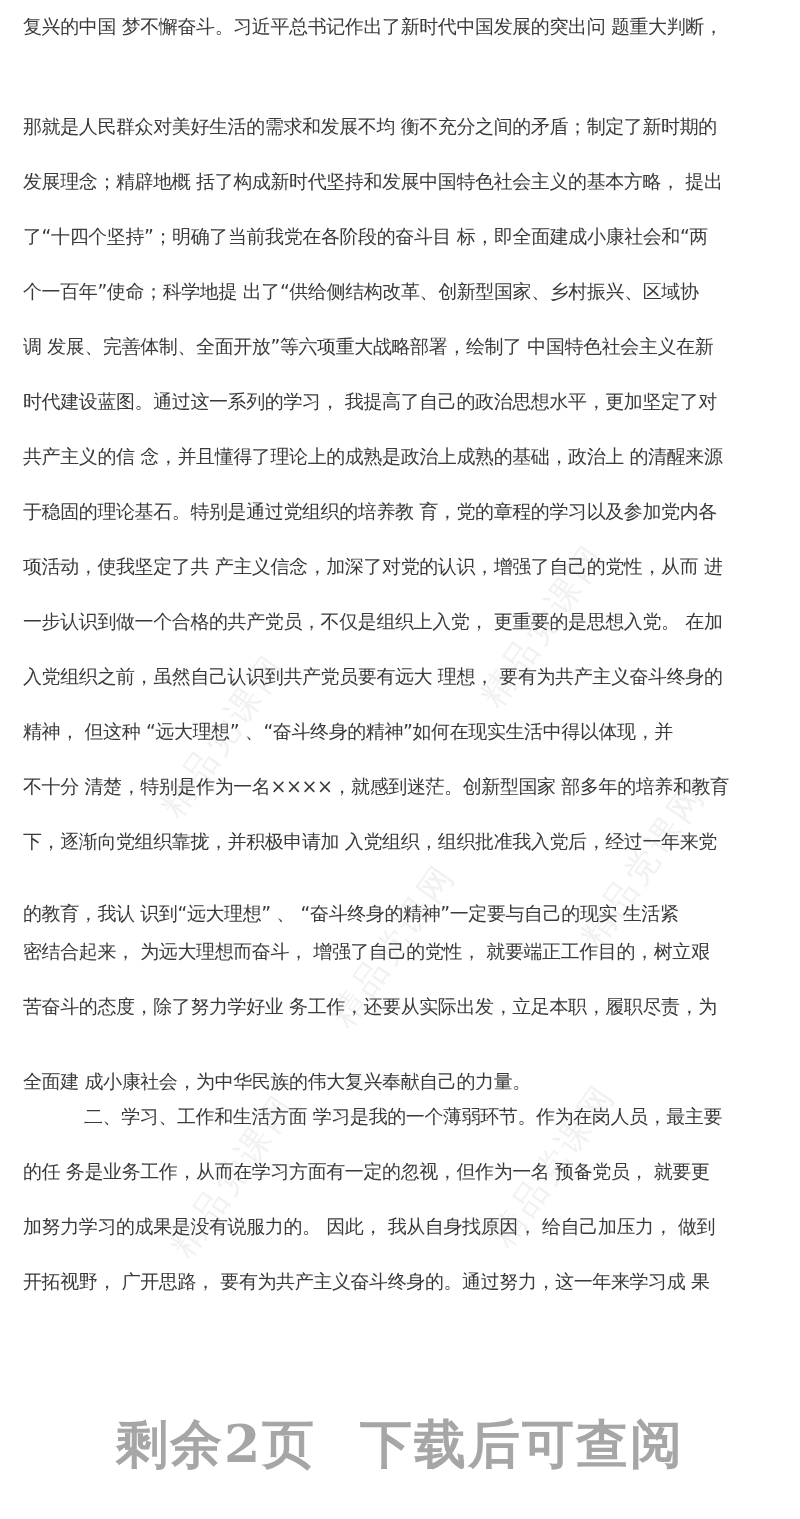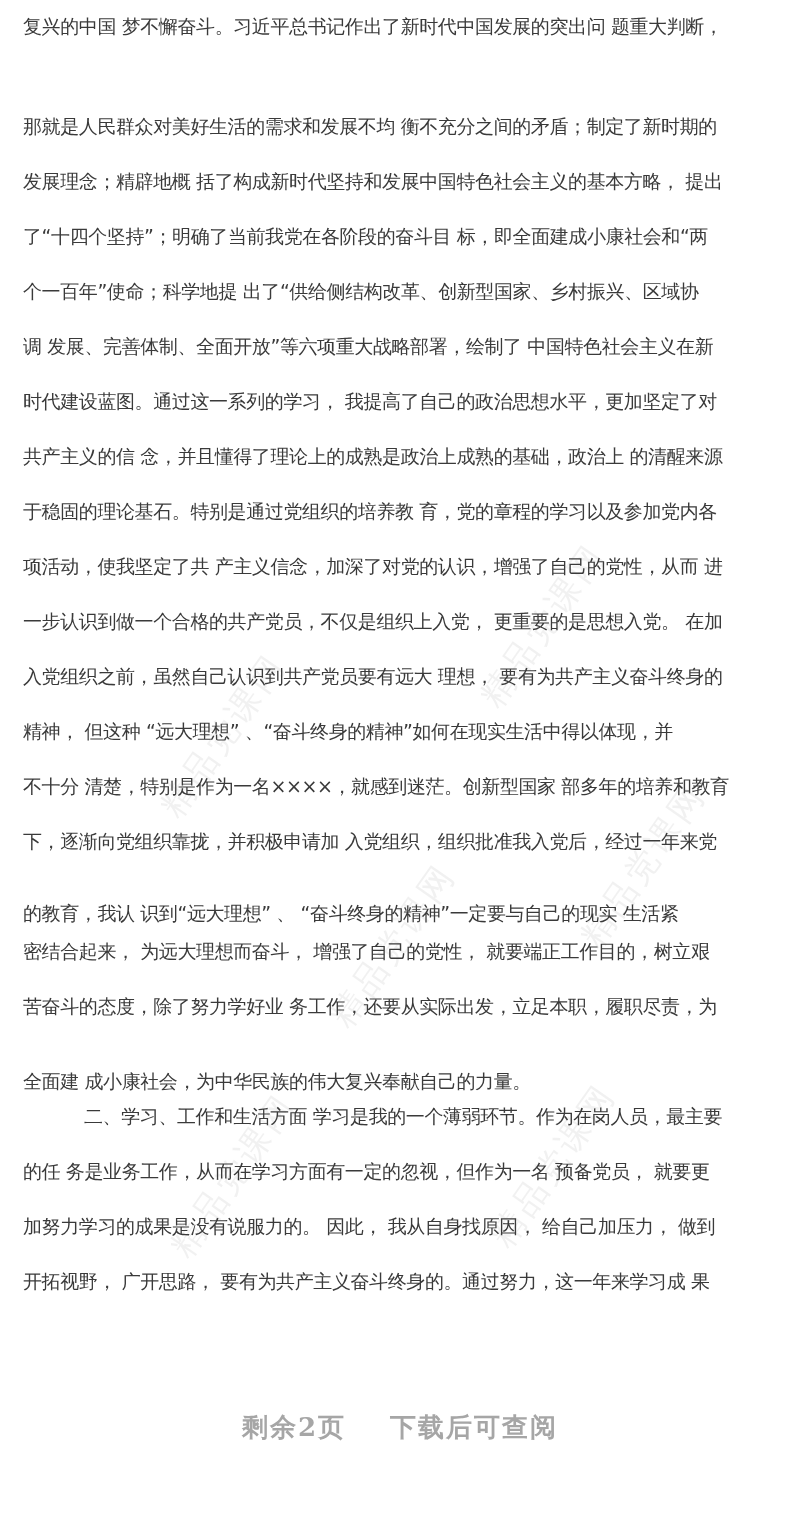--- a/index.html
+++ b/index.html
@@ -41,21 +41,21 @@
       pointer-events: none;
       font-family: "DejaVu Sans", sans-serif;
       letter-spacing: 4px;
     }
     .more-banner {
       position: absolute;
       left: 0;
       top: 1410px;
       width: 800px;
       text-align: center;
-      font-size: 26px;
+      font-size: 52px;
       font-weight: bold;
       color: #a6a6a6;
       font-family: "DejaVu Serif", "Liberation Serif", serif;
       letter-spacing: 2px;
     }
     .more-banner span { display: inline-block; }
     .more-banner .gap { width: 44px; }
   </style>
 </head>
 <body>

